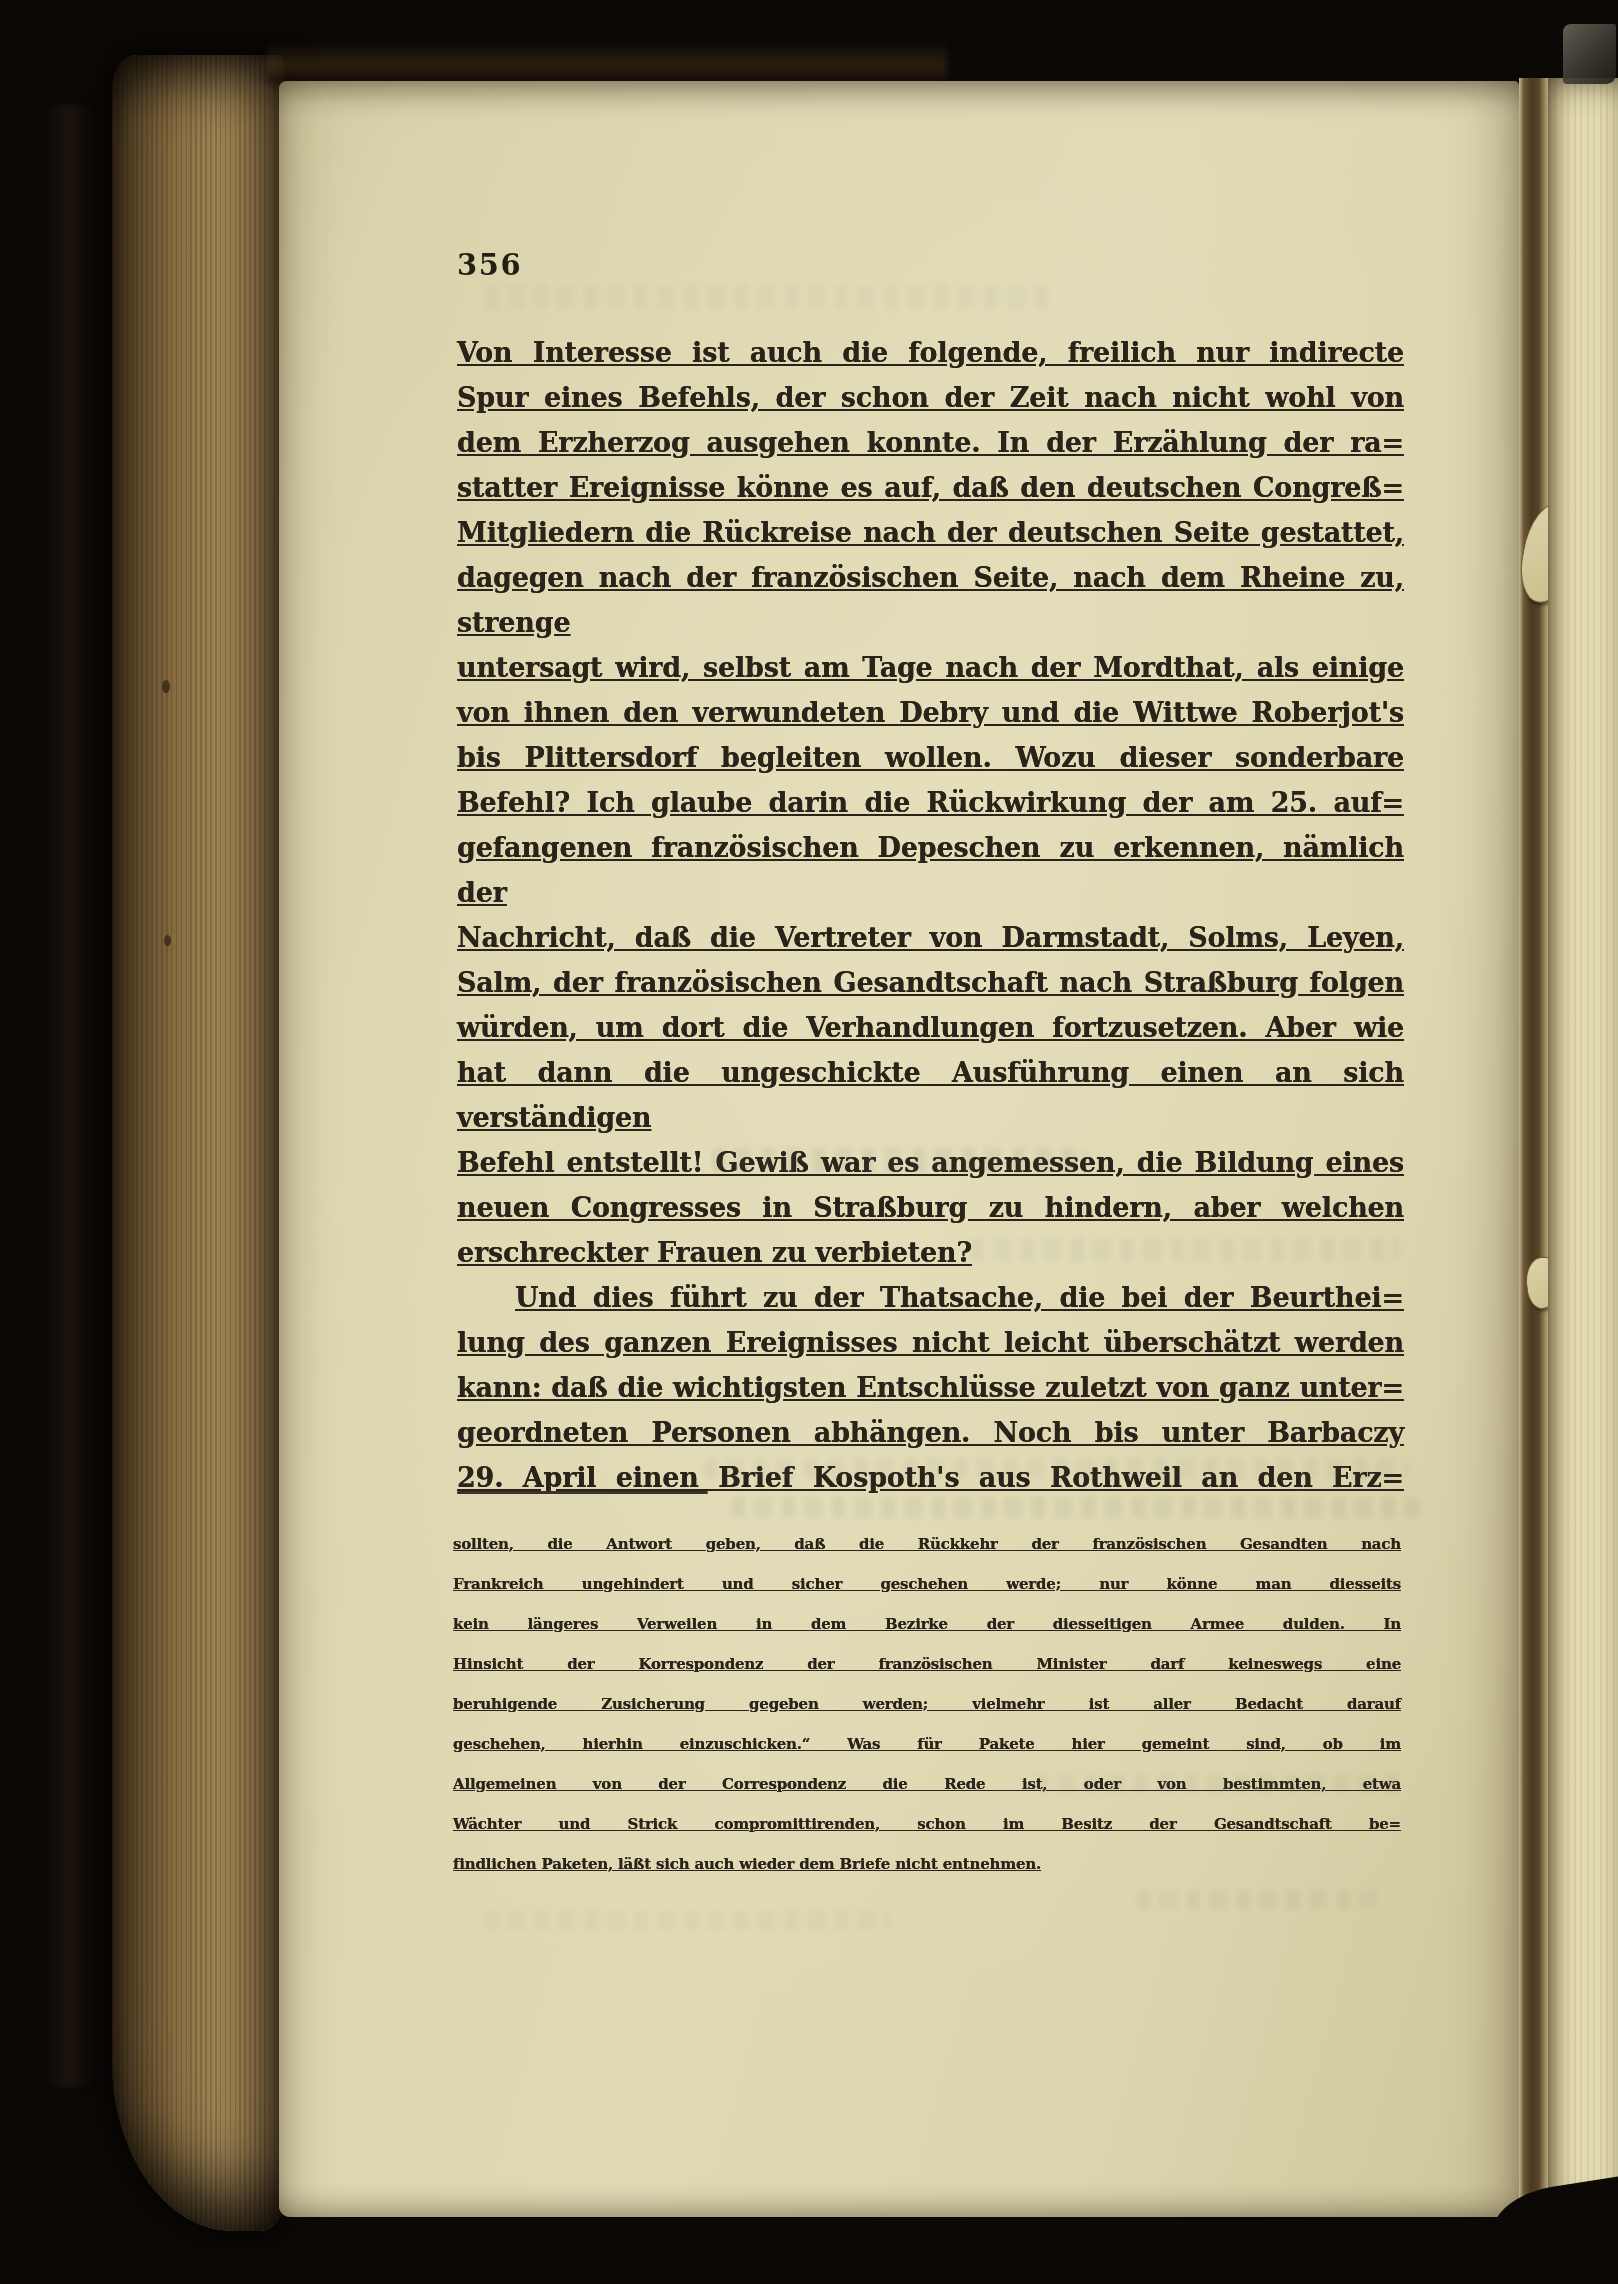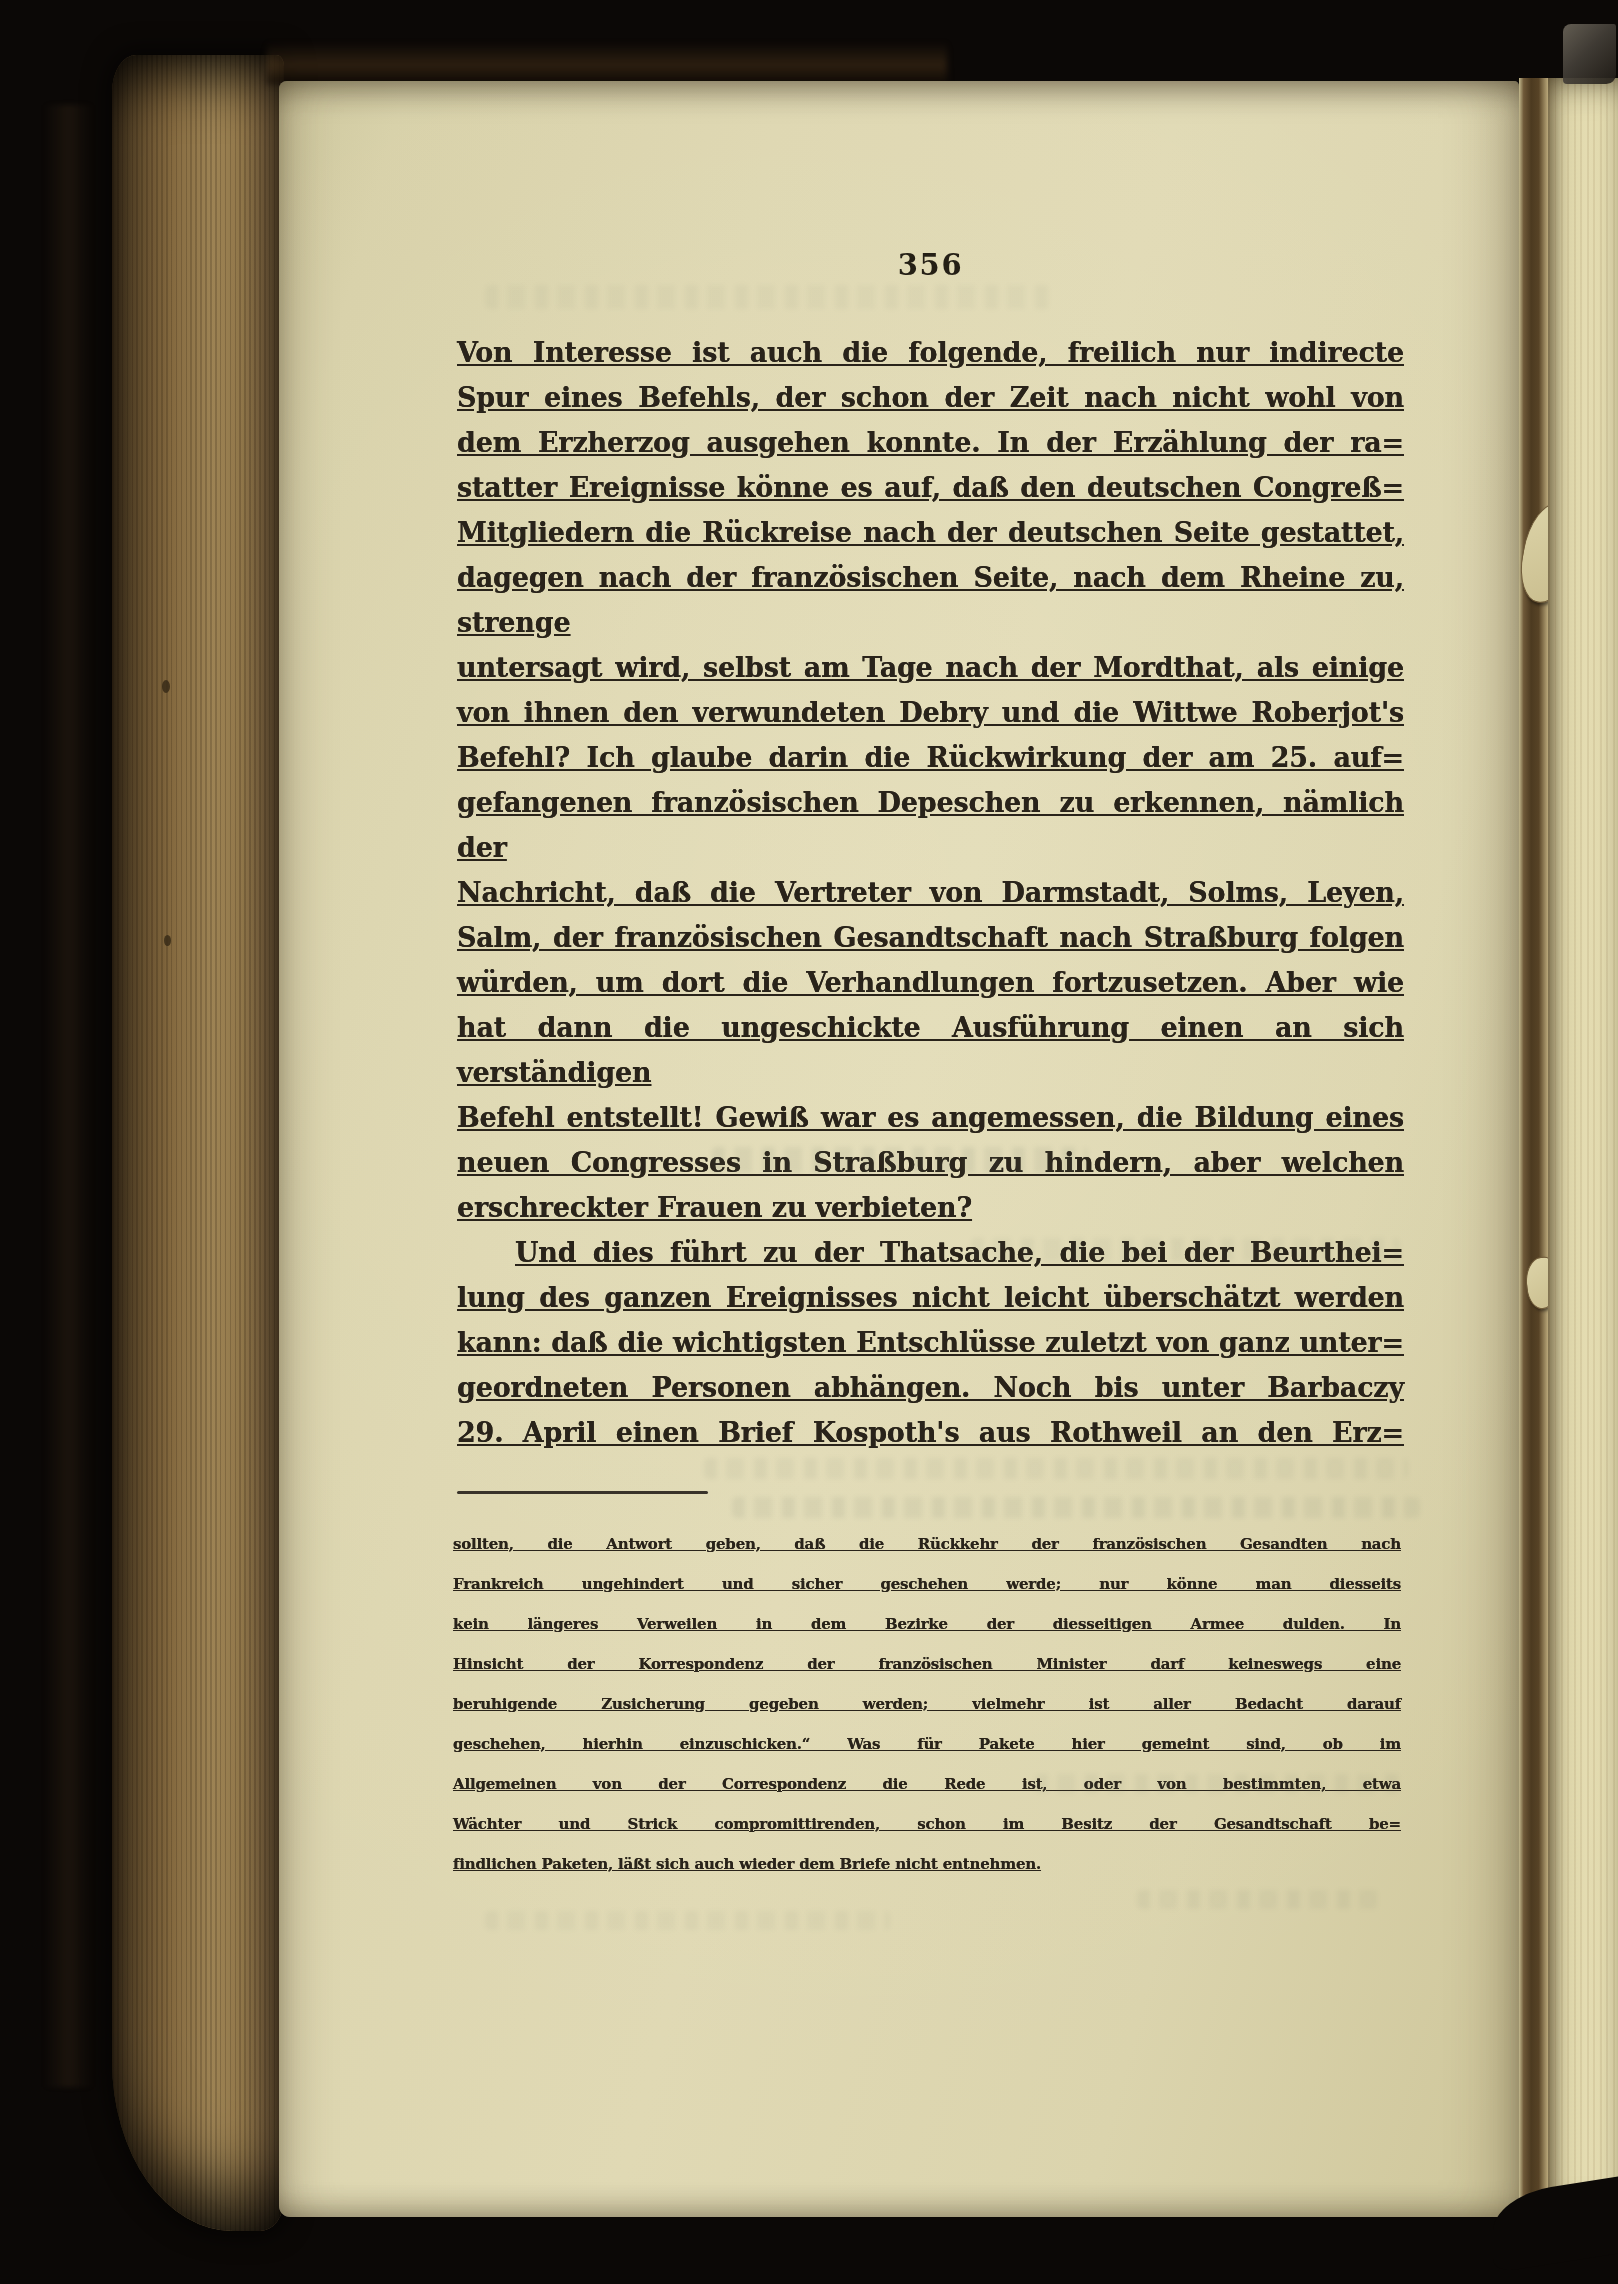--- a/index.html
+++ b/index.html
@@ -49,21 +49,20 @@
     box-shadow:
       inset 0 22.7px 32px -18px rgba(40,30,14,.55),
       inset 0 -21px 31px -19.4px rgba(40,30,14,.45),
       inset 34px 0 49px -27.5px rgba(70,52,26,.35),
       inset -44px 0 57px -32px rgba(70,52,26,.38);
     color:#29231a;
   }
 
   .page-number{
     position:absolute;left:178px;top:167px;width:947px;
-    text-align:center;
     font-size:29px;font-weight:700;letter-spacing:1.6px;
     color:#241f15;
   }
 
   .main-text{
     position:absolute;left:178px;top:249px;width:947px;
     font-size:27px;line-height:45px;font-weight:700;
     letter-spacing:-0.2px;
     text-shadow:0 0 0.6px rgba(41,35,25,.9);
   }
@@ -142,20 +141,21 @@
 
     <div class="main-text">
         <div class="tline">Von Interesse ist auch die folgende, freilich nur indirecte</div>
         <div class="tline">Spur eines Befehls, der schon der Zeit nach nicht wohl von</div>
         <div class="tline">dem Erzherzog ausgehen konnte. In der Erzählung der ra=</div>
         <div class="tline">statter Ereignisse könne es auf, daß den deutschen Congreß=</div>
         <div class="tline">Mitgliedern die Rückreise nach der deutschen Seite gestattet,</div>
         <div class="tline">dagegen nach der französischen Seite, nach dem Rheine zu, strenge</div>
         <div class="tline">untersagt wird, selbst am Tage nach der Mordthat, als einige</div>
         <div class="tline">von ihnen den verwundeten Debry und die Wittwe Roberjot's</div>
+        <div class="tline">bis Plittersdorf begleiten wollen. Wozu dieser sonderbare</div>
         <div class="tline">Befehl? Ich glaube darin die Rückwirkung der am 25. auf=</div>
         <div class="tline">gefangenen französischen Depeschen zu erkennen, nämlich der</div>
         <div class="tline">Nachricht, daß die Vertreter von Darmstadt, Solms, Leyen,</div>
         <div class="tline">Salm, der französischen Gesandtschaft nach Straßburg folgen</div>
         <div class="tline">würden, um dort die Verhandlungen fortzusetzen. Aber wie</div>
         <div class="tline">hat dann die ungeschickte Ausführung einen an sich verständigen</div>
         <div class="tline">Befehl entstellt! Gewiß war es angemessen, die Bildung eines</div>
         <div class="tline">neuen Congresses in Straßburg zu hindern, aber welchen</div>
         <div class="tline no-just">erschreckter Frauen zu verbieten?</div>
         <div class="tline indent">Und dies führt zu der Thatsache, die bei der Beurthei=</div>

